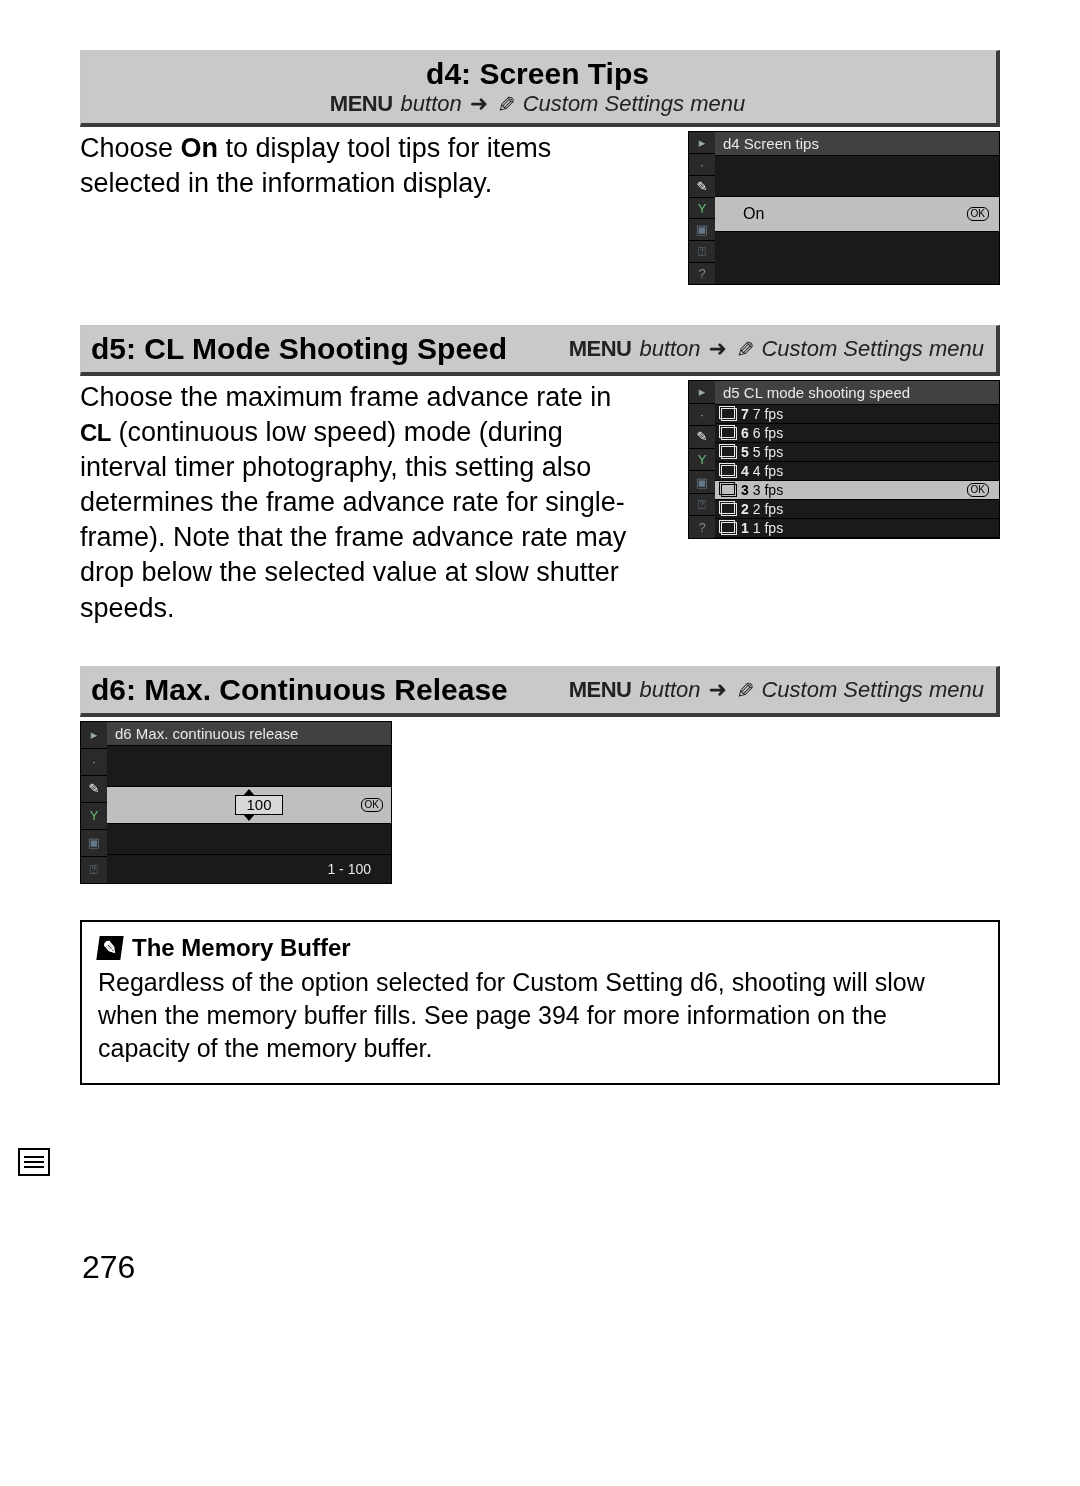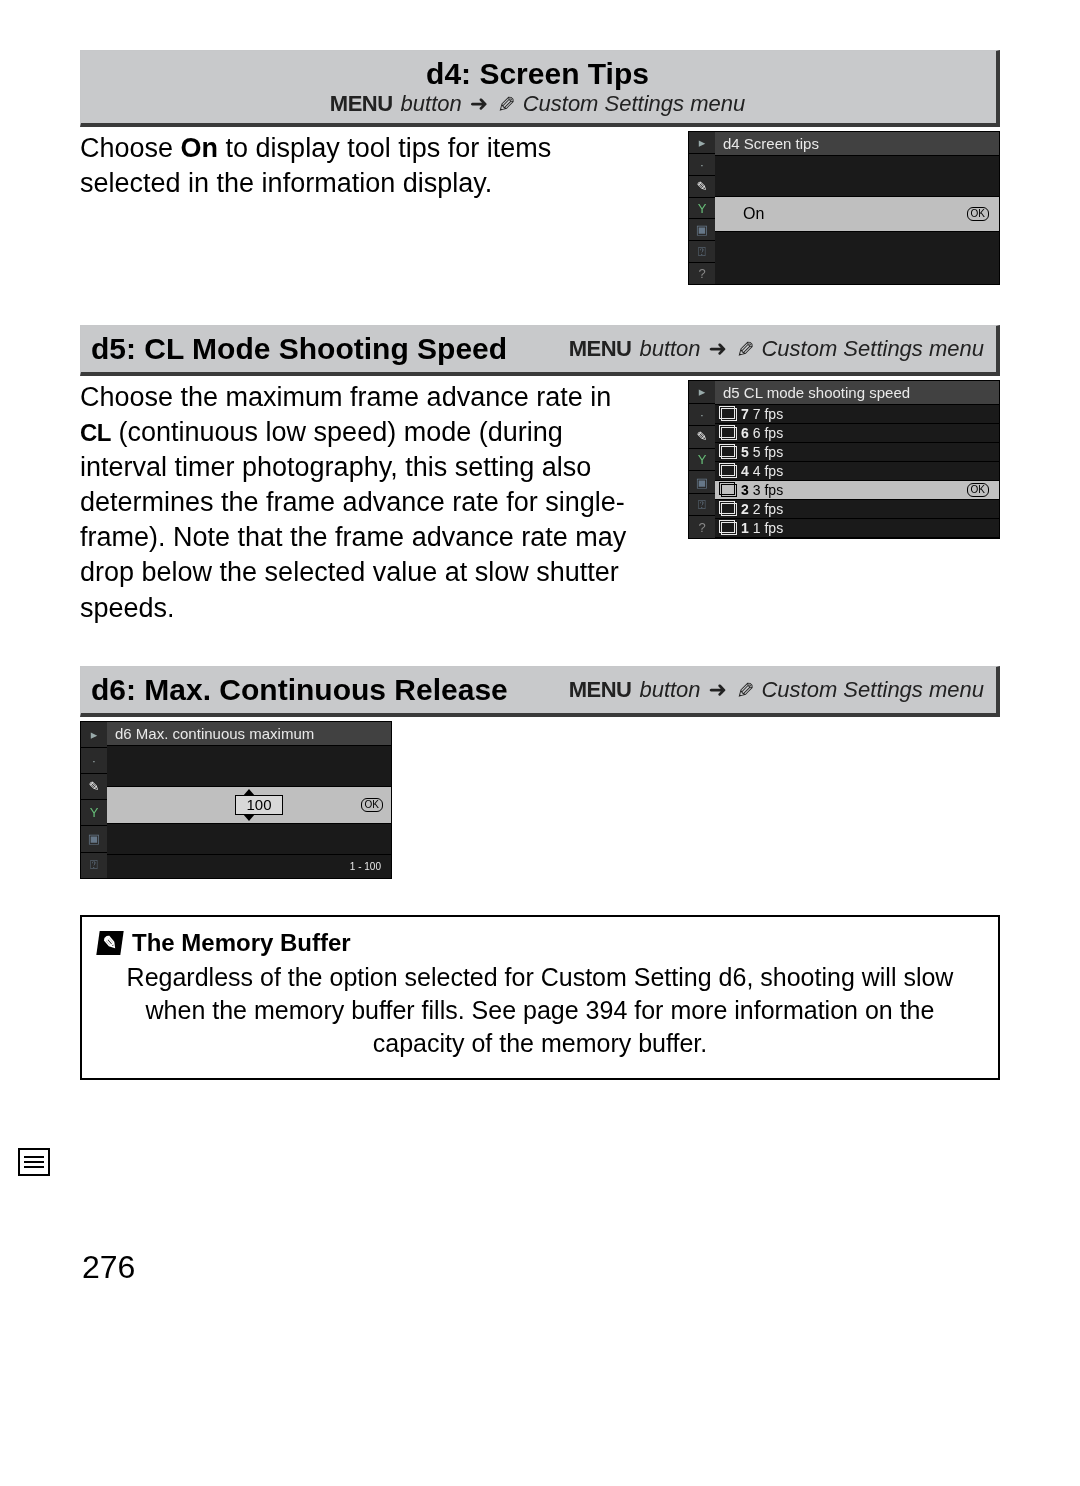--- a/index.html
+++ b/index.html
@@ -38,26 +38,26 @@
   .lcd.d5 .opt .frameicon{display:inline-block;width:14px;height:11px;border:1px solid currentColor;position:relative;}
   .lcd.d5 .opt .frameicon::after{content:"";position:absolute;left:-3px;top:-3px;width:14px;height:11px;border:1px solid currentColor;}
   .lcd.d5 .opt .num{font-weight:700;}
   
   .lcd.d6 .valbox{height:36px;display:flex;align-items:center;justify-content:center;position:relative;border-bottom:1px solid #000;padding-left:20px;}
   .lcd.d6 .valbox.sel{background:#bfbfbf;color:#000;}
   .lcd.d6 .valbox .val{border:1px solid #000;background:#d8d8d8;color:#000;padding:0 10px;font-size:15px;line-height:18px;}
   .lcd.d6 .valbox .tri-up,.lcd.d6 .valbox .tri-dn{position:absolute;left:50%;transform:translateX(-50%);width:0;height:0;border-left:6px solid transparent;border-right:6px solid transparent;}
   .lcd.d6 .valbox .tri-up{top:2px;border-bottom:7px solid #000;}
   .lcd.d6 .valbox .tri-dn{bottom:2px;border-top:7px solid #000;}
-  .lcd.d6 .range{text-align:right;padding:6px 10px;font-size:10px;}
+  .lcd.d6 .range{text-align:right;padding:6px 20px;font-size:14px;}
   
   .note{border:2px solid #000;margin-top:36px;padding:12px 16px 18px 16px;}
   .note-head{display:flex;align-items:center;gap:10px;font-weight:700;font-size:24px;margin-bottom:4px;}
   .note-head .ico{width:24px;height:24px;background:#000;color:#fff;display:flex;align-items:center;justify-content:center;font-size:18px;transform:skewX(-8deg);}
-  .note-body{font-size:25px;line-height:1.32;text-align:center;}
+  .note-body{font-size:25px;line-height:1.32;}
   
   .tab-icon{position:absolute;left:18px;bottom:310px;width:32px;height:28px;border:2px solid #000;display:flex;flex-direction:column;justify-content:space-evenly;padding:3px 4px;box-sizing:border-box;}
   .tab-icon span{height:2px;background:#000;}
   .pagenum{position:absolute;left:82px;bottom:200px;font-size:32px;}
 </style>
 </head>
 <body>
 
 <div class="page">
   <div class="content">
@@ -192,21 +192,21 @@
       <div class="lcd d6">
         <div class="side">
           <div>▸</div>
           <div>·</div>
           <div style="color:#fff;">✎</div>
           <div style="color:#6b7;">Y</div>
           <div style="color:#678;">▣</div>
           <div style="color:#678;">⍰</div>
         </div>
         <div class="main">
-          <div class="title">d6 Max. continuous maximum</div>
+          <div class="title">d6 Max. continuous release</div>
           <div style="height:40px;border-bottom:1px solid #000;"></div>
           <div class="valbox sel">
             <span class="tri-up"></span>
             <span class="val">100</span>
             <span class="tri-dn"></span>
             <span class="ok-pill" style="position:absolute;right:8px;color:#000;">OK</span>
           </div>
           <div style="height:30px;border-bottom:1px solid #000;"></div>
           <div class="range">1 - 100</div>
         </div>

